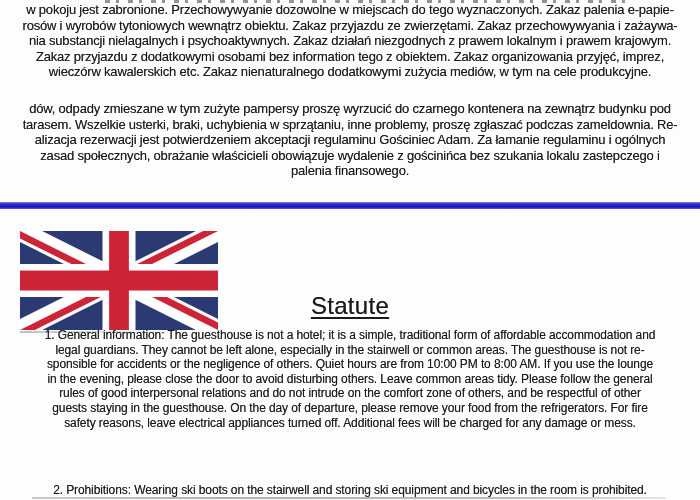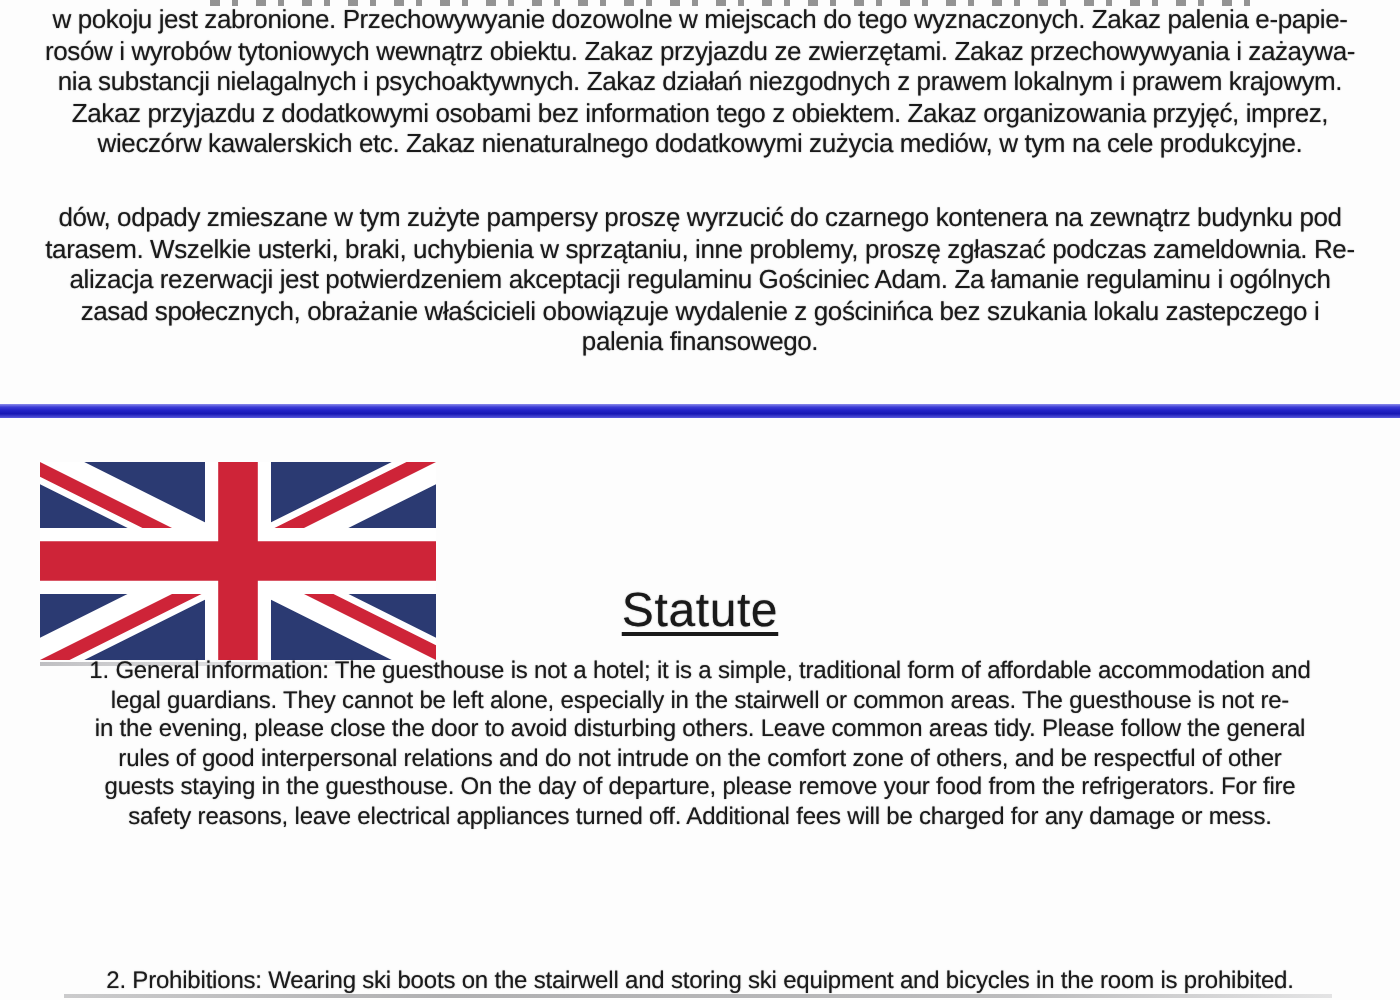--- a/index.html
+++ b/index.html
@@ -77,20 +77,21 @@
       <path d="M30,0 v30 M0,15 h60" class="white-stroke" stroke-width="10"></path>
       <path d="M30,0 v30 M0,15 h60" class="red-stroke" stroke-width="6"></path>
     </svg>
   </div>
 
   <h2 class="statute">Statute</h2>
 
   <div class="para en para-en-1">
       <div class="line">1. General information: The guesthouse is not a hotel; it is a simple, traditional form of affordable accommodation and</div>
       <div class="line">legal guardians. They cannot be left alone, especially in the stairwell or common areas. The guesthouse is not re-</div>
+      <div class="line">sponsible for accidents or the negligence of others. Quiet hours are from 10:00 PM to 8:00 AM. If you use the lounge</div>
       <div class="line">in the evening, please close the door to avoid disturbing others. Leave common areas tidy. Please follow the general</div>
       <div class="line">rules of good interpersonal relations and do not intrude on the comfort zone of others, and be respectful of other</div>
       <div class="line">guests staying in the guesthouse. On the day of departure, please remove your food from the refrigerators. For fire</div>
       <div class="line">safety reasons, leave electrical appliances turned off. Additional fees will be charged for any damage or mess.</div>
     </div>
 
   <div class="para en para-en-2">
       <div class="line">2. Prohibitions: Wearing ski boots on the stairwell and storing ski equipment and bicycles in the room is prohibited.</div>
     </div>
 

